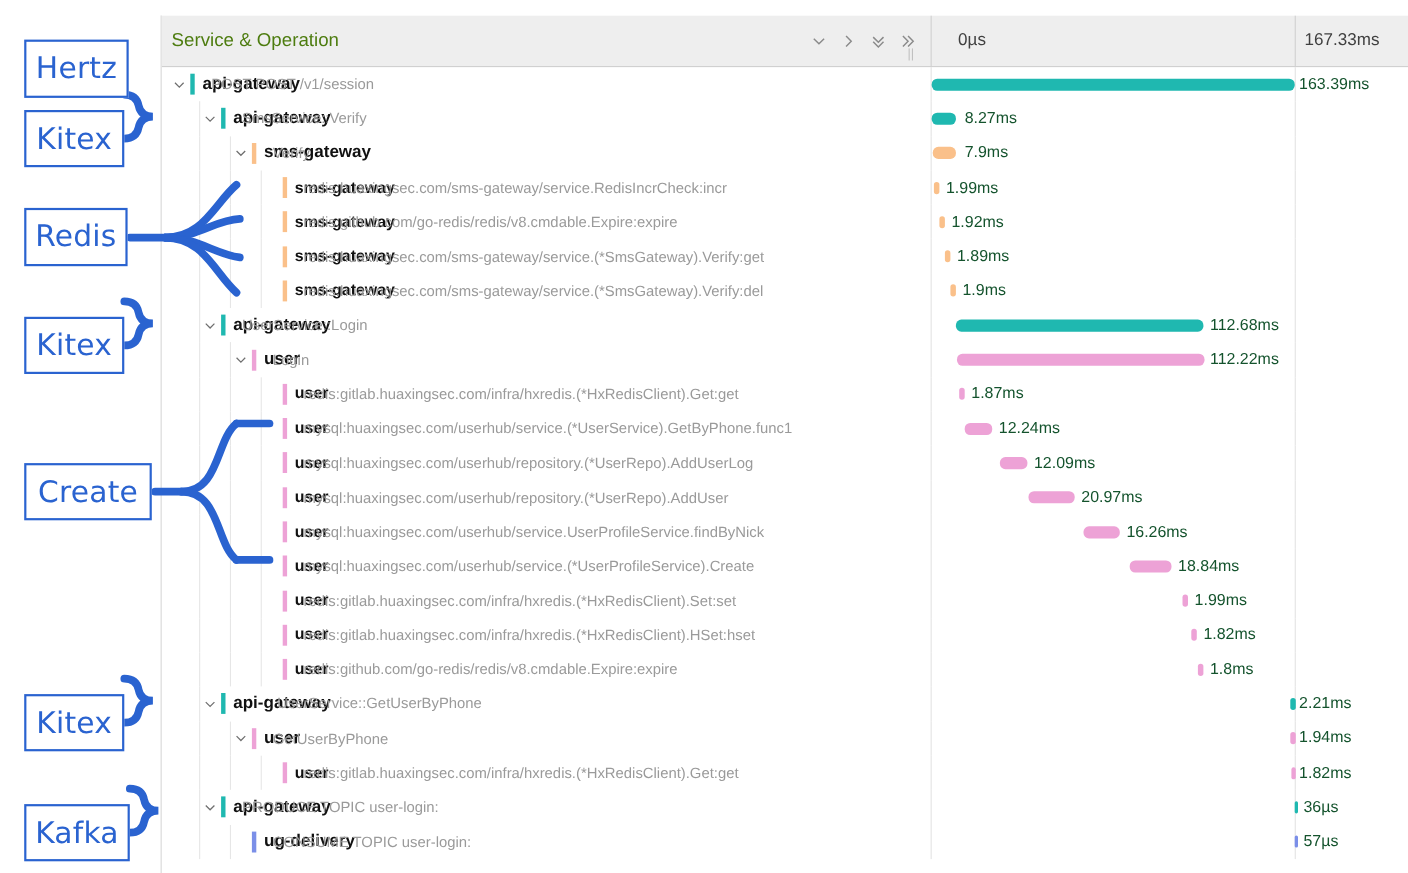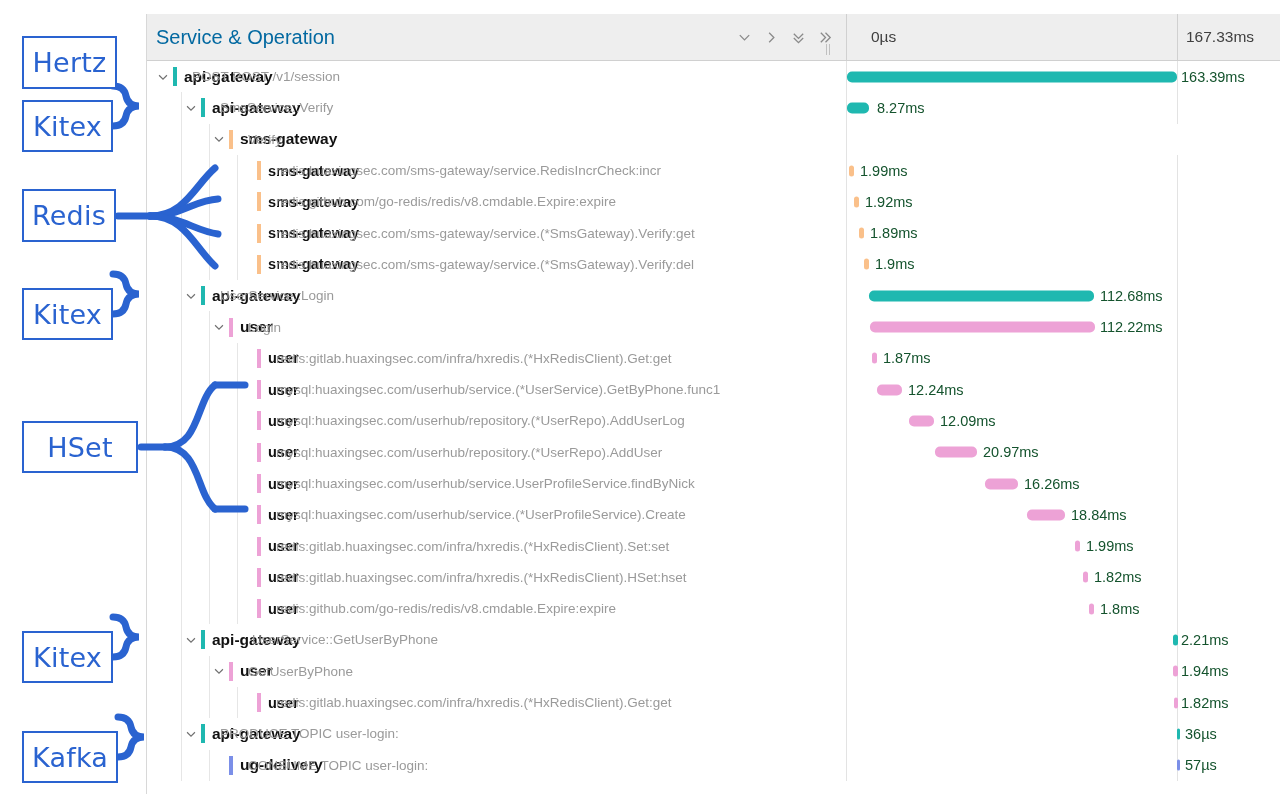--- a/index.html
+++ b/index.html
@@ -41,21 +41,21 @@
     border-bottom: 1px solid #d0d0d0;
     display: flex; align-items: center;
   }
   .header-left {
     position: relative;
     width: 700px; height: 100%;
     display: flex; align-items: center;
     border-right: 1px solid #d0d0d0;
   }
   .header-title {
-    font-size: 20px; color: #0369a1; padding-left: 9px; font-weight: 400;
+    font-size: 17px; color: #4d7c0f; padding-left: 9px; font-weight: 400;
   }
   .header-ctrls {
     position: absolute; right: 10px; top: 0; height: 100%;
     display: flex; align-items: center; gap: 6px;
   }
   .ctrl-btn {
     width: 21px; height: 26px;
     display: flex; align-items: center; justify-content: center;
     color: #8a8a8a;
   }
@@ -132,21 +132,21 @@
 </head>
 <body>
 
 <div id="root">
 
   <div class="anno-layer" id="annoLayer">
       <div class="anno-box" style="left: 22px; top: 36px; width: 95px; height: 53px;">Hertz</div>
       <div class="anno-box" style="left: 22px; top: 100px; width: 91px; height: 52px;">Kitex</div>
       <div class="anno-box" style="left: 22px; top: 189px; width: 94px; height: 53px;">Redis</div>
       <div class="anno-box" style="left: 22px; top: 288px; width: 91px; height: 52px;">Kitex</div>
-      <div class="anno-box" style="left: 22px; top: 421px; width: 116px; height: 52px;">HSet</div>
+      <div class="anno-box" style="left: 22px; top: 421px; width: 116px; height: 52px;">Create</div>
       <div class="anno-box" style="left: 22px; top: 631px; width: 91px; height: 52px;">Kitex</div>
       <div class="anno-box" style="left: 22px; top: 731px; width: 96px; height: 52px;">Kafka</div>
     </div>
 
   <svg class="brace-layer" viewBox="0 0 280 794">
     <g fill="none" stroke="#2a63d0" stroke-width="7" stroke-linecap="round">
 
       <path d="M113 126 q11 0 13 -10 q2 -10 13 -10 q-11 0 -13 -10 q-2 -10 -13 -10"></path>
 
       <path d="M118 216 L150 216"></path>
@@ -254,20 +254,25 @@
             </div>
             <div class="chev" style="left: 64px;">
               <svg width="14" height="14" viewBox="0 0 16 16">
                 <path d="M3.5 6 L8 10.5 L12.5 6" fill="none" stroke="#707070" stroke-width="1.3"></path>
               </svg>
             </div>
             <div class="colorbar" style="left: 82px; background: rgb(250, 192, 138);"></div>
             <div class="svc" style="left: 93px;">sms-gateway</div>
             <div class="op" style="left: 101px;">Verify</div>
           </div>
+          <div class="row-right">
+            <div class="rail"></div>
+            <div class="bar" style="left: 1px; width: 21px; background: rgb(250, 192, 138);"></div>
+            <div class="dur" style="left: 30px;">7.9ms</div>
+          </div>
         </div>
         <div class="row">
           <div class="row-left">
             <div class="guides">
               <div class="guide" style="left: 34px;"></div>
               <div class="guide" style="left: 62px;"></div>
               <div class="guide" style="left: 90px;"></div>
             </div>
             <div class="colorbar" style="left: 110px; background: rgb(250, 192, 138);"></div>
             <div class="svc small" style="left: 121px;">sms-gateway</div>

